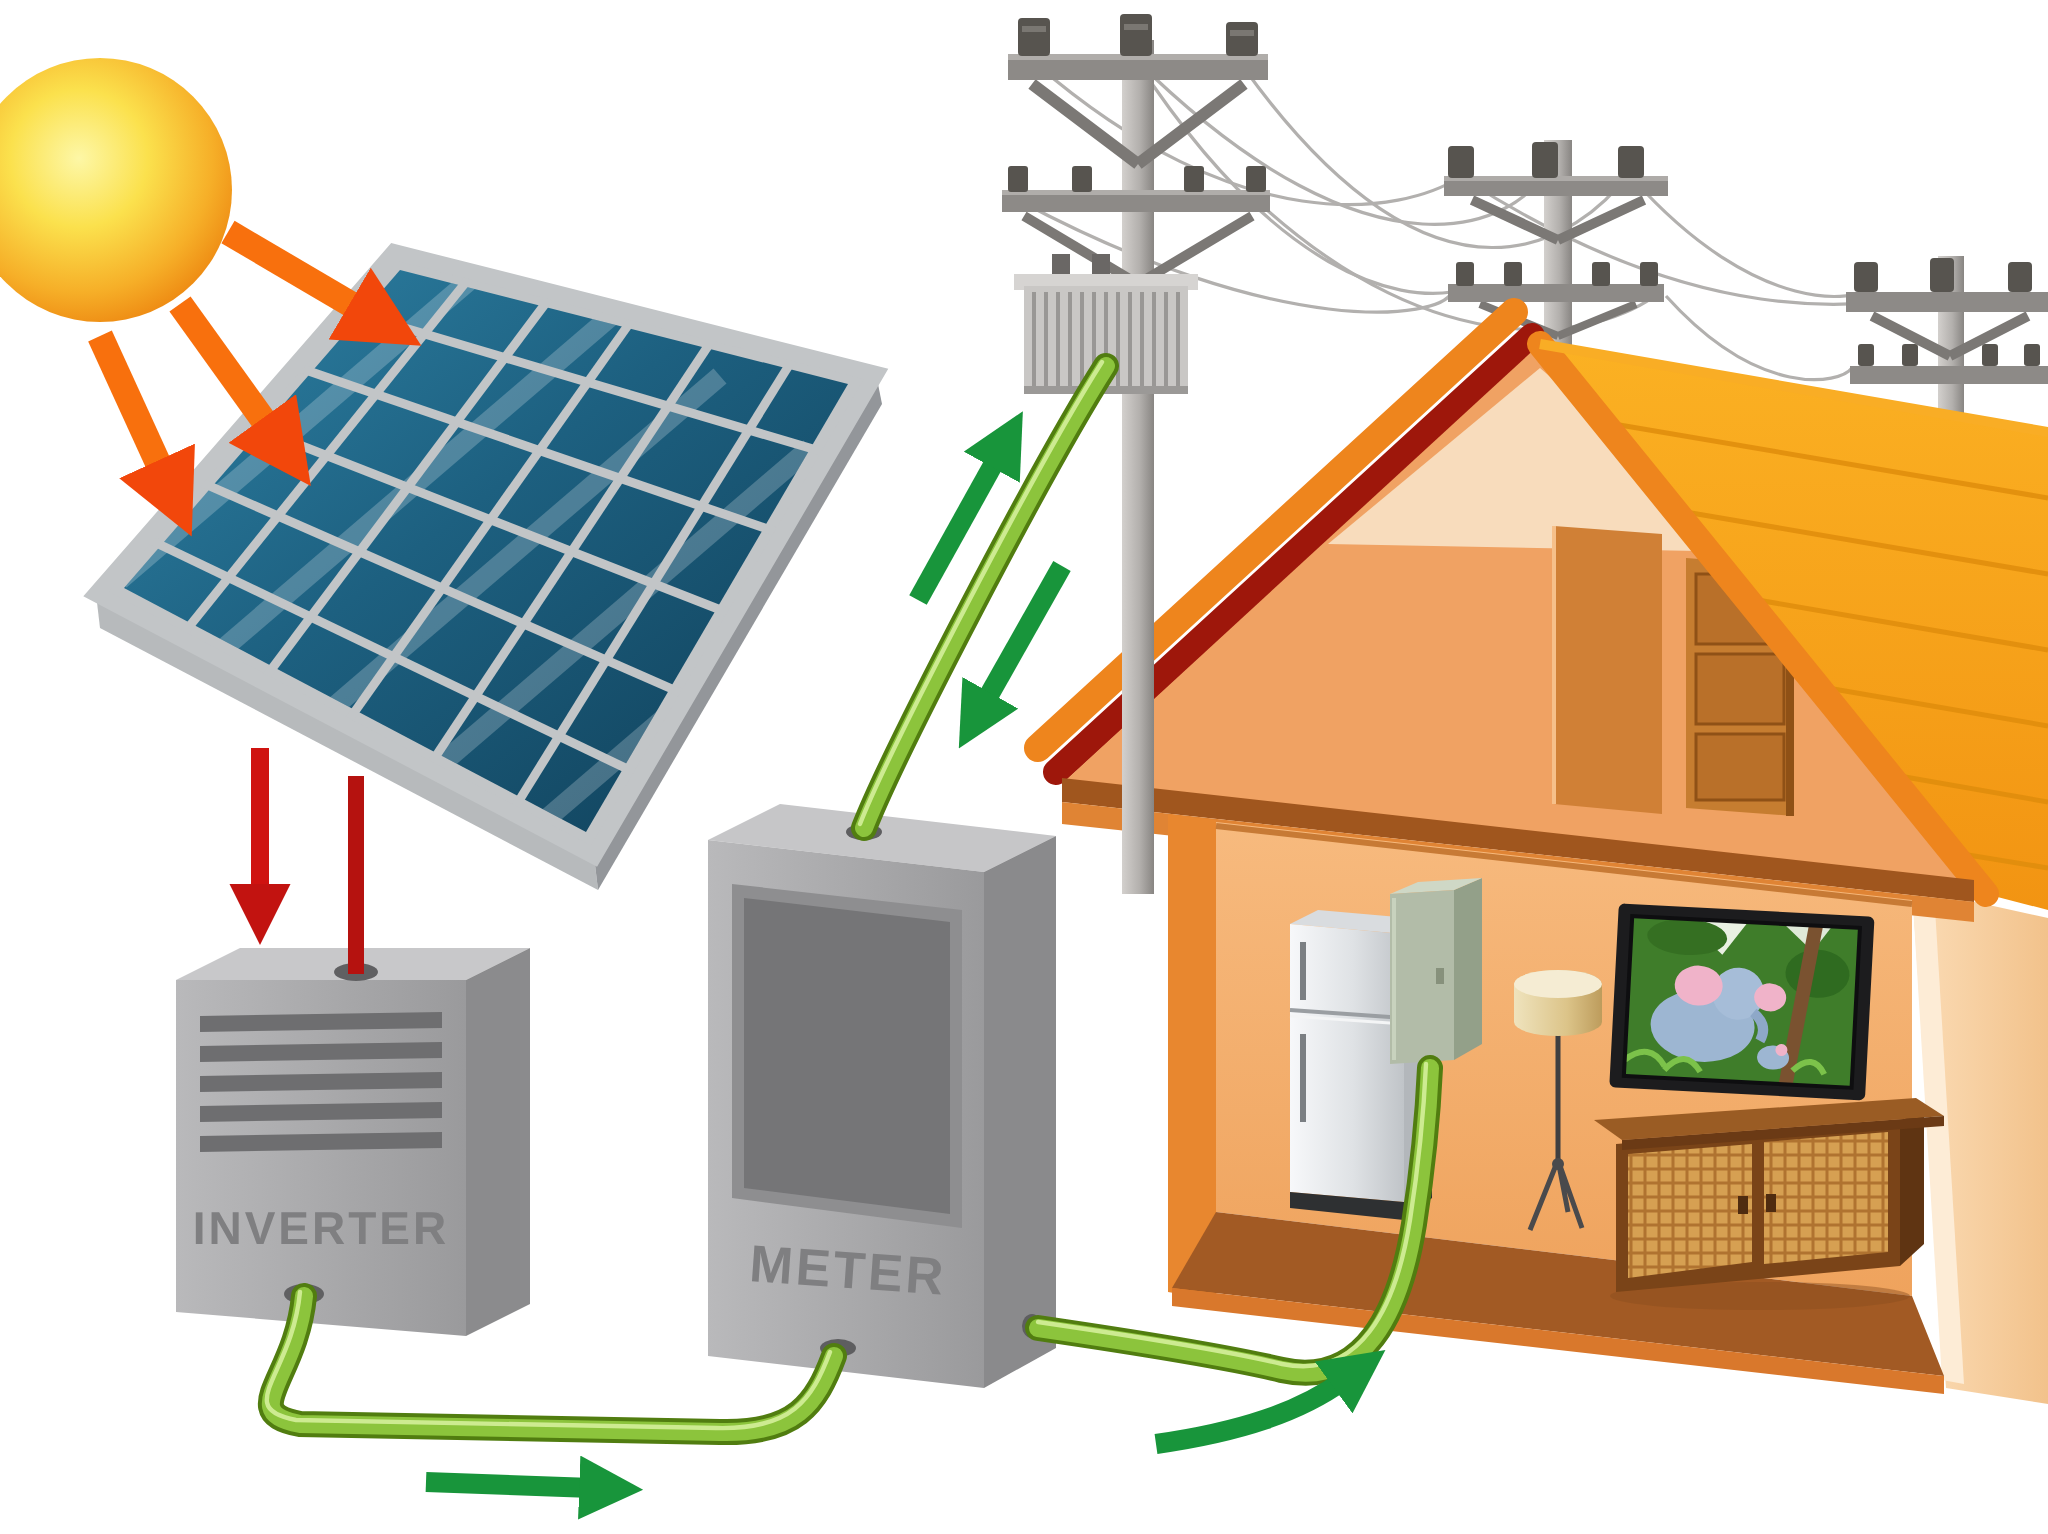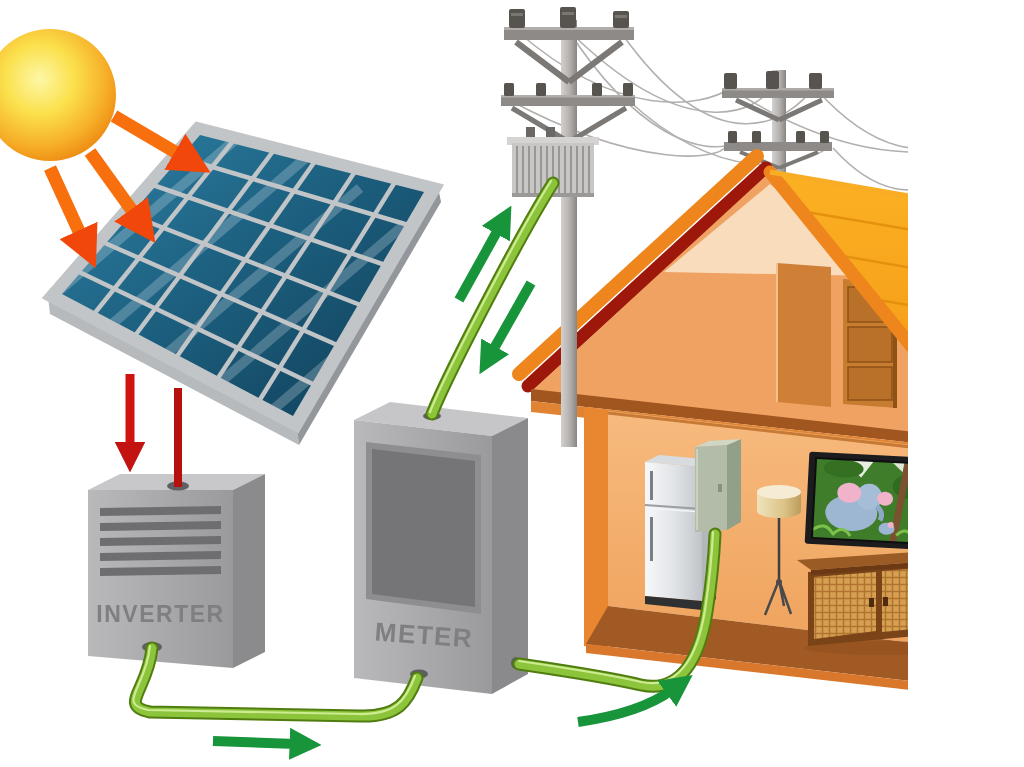--- a/index.html
+++ b/index.html
@@ -1,16 +1,16 @@
 <!DOCTYPE html>
 <html><head>
 <meta charset="utf-8">
 <style>
   html,body{margin:0;padding:0;background:#fff;}
-  #stage{position:relative;width:908px;height:767px;background:#ffffff;overflow:hidden;
+  #stage{position:relative;width:1024px;height:767px;background:#ffffff;overflow:hidden;
          font-family:"Liberation Sans",sans-serif;}
   #stage svg{position:absolute;left:0;top:0;}
   .label{position:absolute;font-family:"Liberation Sans",sans-serif;font-weight:bold;
          color:#7f7f81;text-align:center;letter-spacing:1.5px;user-select:none;}
   #inverter-label{left:88px;top:601px;width:145px;font-size:23px;}
   #meter-label{left:354px;top:620px;width:140px;font-size:26px;transform:rotate(4deg);}
 </style>
 </head>
 <body>
 

